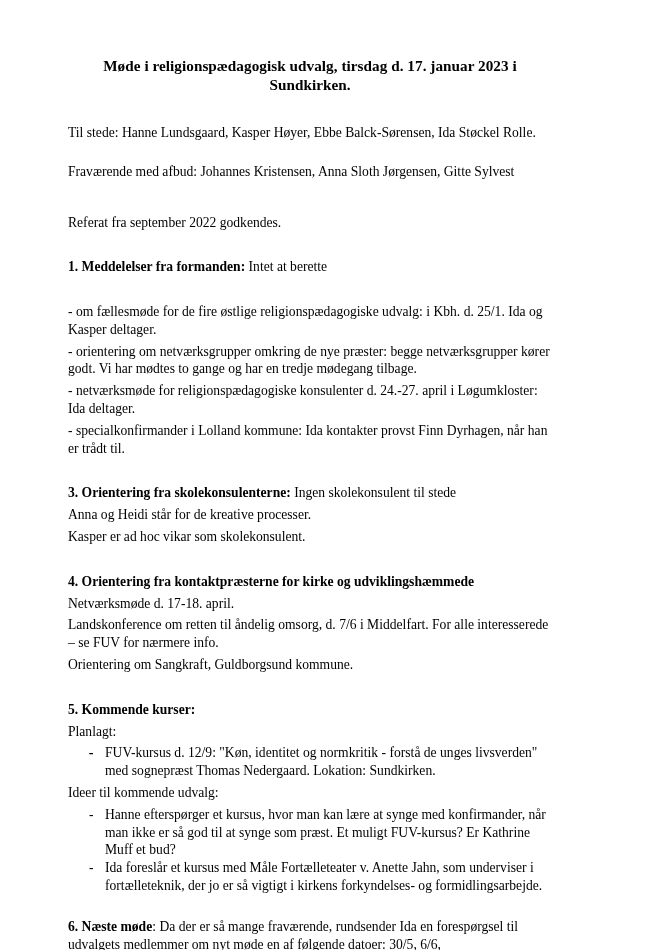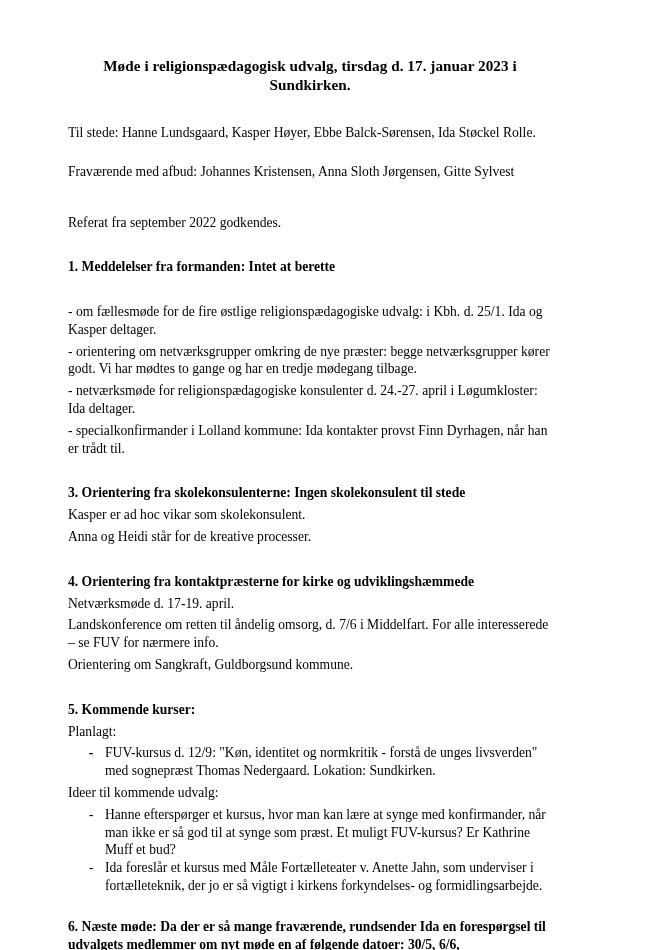--- a/index.html
+++ b/index.html
@@ -38,21 +38,21 @@
     line-height: 1.31;
     text-align: left;
   }
   .spacer-sm { height: 13px; }
   .spacer-md { height: 19px; }
   .spacer-lg { height: 25px; }
   .heading-run {
     font-weight: bold;
   }
   .body-run {
-    font-weight: bold;
+    font-weight: normal;
   }
   ul.bullets {
     margin: 0;
     padding: 0;
     list-style: none;
   }
   ul.bullets > li {
     position: relative;
     margin: 0;
     padding-left: 41px;
@@ -97,29 +97,29 @@
     <p class="para">- om fællesmøde for de fire østlige religionspædagogiske udvalg: i Kbh. d. 25/1. Ida og Kasper deltager.</p>
     <p class="para">- orientering om netværksgrupper omkring de nye præster: begge netværksgrupper kører godt. Vi har mødtes to gange og har en tredje mødegang tilbage.</p>
     <p class="para">- netværksmøde for religionspædagogiske konsulenter d. 24.-27. april i Løgumkloster: Ida deltager.</p>
     <p class="para">- specialkonfirmander i Lolland kommune: Ida kontakter provst Finn Dyrhagen, når han er trådt til.</p>
   </div>
 
   <div class="spacer-md"></div>
 
   <div class="sec-block">
     <p class="para"><span class="heading-run">3. Orientering fra skolekonsulenterne:</span><span class="body-run"> Ingen skolekonsulent til stede</span></p>
+    <p class="para">Anna og Heidi står for de kreative processer.</p>
     <p class="para">Kasper er ad hoc vikar som skolekonsulent.</p>
-    <p class="para">Anna og Heidi står for de kreative processer.</p>
   </div>
 
   <div class="spacer-md"></div>
 
   <div class="sec-block">
     <p class="para"><span class="heading-run">4. Orientering fra kontaktpræsterne for kirke og udviklingshæmmede</span></p>
-    <p class="para">Netværksmøde d. 17-19. april.</p>
+    <p class="para">Netværksmøde d. 17-18. april.</p>
     <p class="para">Landskonference om retten til åndelig omsorg, d. 7/6 i Middelfart. For alle interesserede – se FUV for nærmere info.</p>
     <p class="para">Orientering om Sangkraft, Guldborgsund kommune.</p>
   </div>
 
   <div class="spacer-md"></div>
 
   <div class="sec-block">
     <p class="para"><span class="heading-run">5. Kommende kurser:</span></p>
     <p class="para">Planlagt:</p>
     <ul class="bullets">

